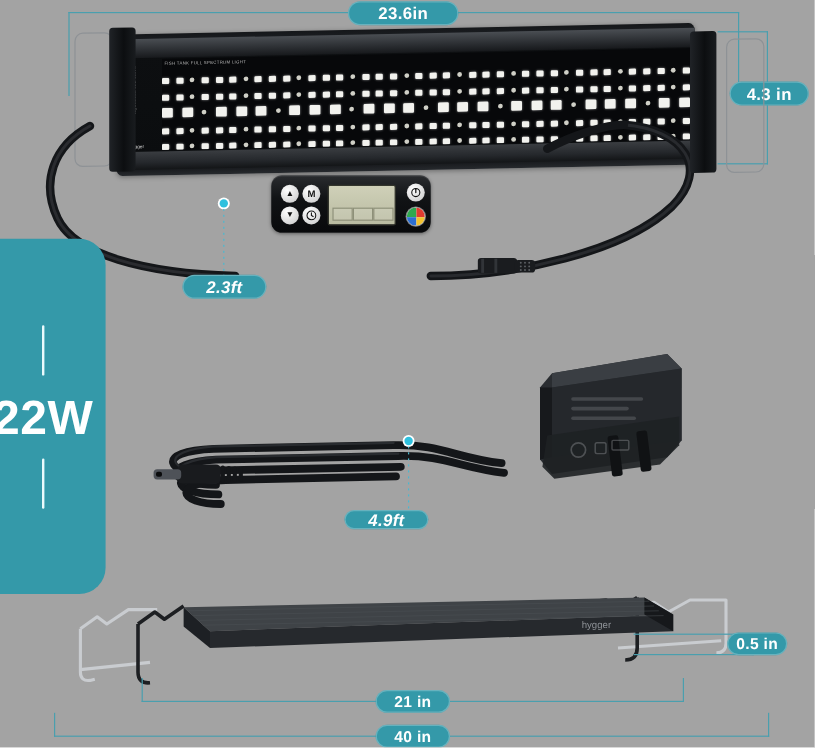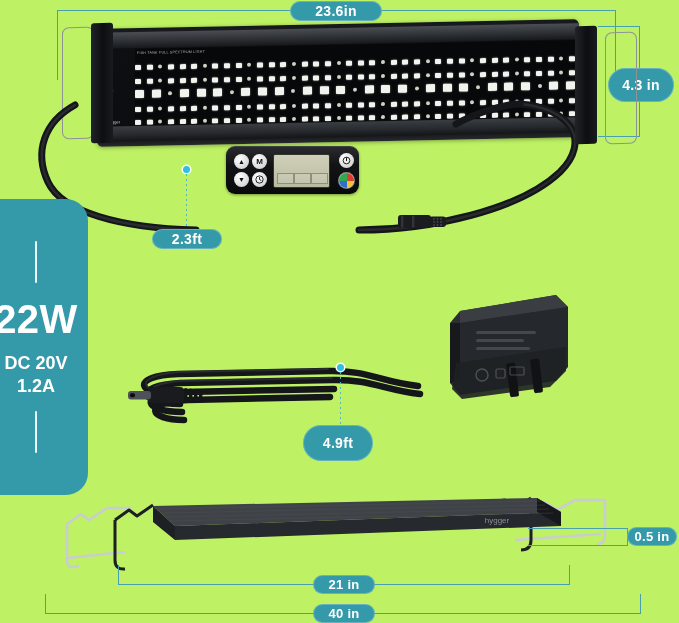--- a/index.html
+++ b/index.html
@@ -3,21 +3,21 @@
 <meta charset="utf-8">
 <style>
   html,body{margin:0;padding:0;background:#fff;}
   body{
     font-family:"Liberation Sans", sans-serif;
     -webkit-font-smoothing:antialiased;
   }
   #stage{
     position:relative;
     width:679px;height:623px;
-    background:#bef264;
+    background:#a3a3a3;
     overflow:hidden;
   }
   
   .abs{position:absolute;}
   .badge{
     position:absolute;
     background:#3499a9;
     color:#ffffff;
     border-radius:999px;
     font-weight:bold;
@@ -171,21 +171,21 @@
 <div id="stage">
 
   <div class="dimline v" style="left:57px;top:10px;height:70px;"></div>
   <div class="dimline v" style="left:615px;top:10px;height:70px;"></div>
   <div class="dimline h" style="left:57px;top:10px;width:559px;"></div>
   <div class="badge" style="left:290px;top:1px;width:92px;height:20px;font-size:14px;">23.6in</div>
 
   <div class="dimline h" style="left:598px;top:26px;width:42px;"></div>
   <div class="dimline h" style="left:598px;top:136px;width:42px;"></div>
   <div class="dimline v" style="left:639px;top:26px;height:111px;"></div>
-  <div class="badge" style="left:608px;top:68px;width:66px;height:34px;font-size:14px;">4.3 in</div>
+  <div class="badge" style="left:608px;top:68px;width:66px;height:20px;font-size:14px;">4.3 in</div>
 
   <div id="ledbar-wrap">
 
     <div class="tbracket left"></div>
     <div class="tbracket right"></div>
 
     <div class="bar-body">
       <div class="bar-top-rail"></div>
       <div class="bar-bot-rail"></div>
 
@@ -640,29 +640,25 @@
         <circle cx="39.5" cy="10" r=".8"></circle>
         <circle cx="43" cy="10" r=".8"></circle>
       <circle cx="36" cy="13" r=".8"></circle>
         <circle cx="39.5" cy="13" r=".8"></circle>
         <circle cx="43" cy="13" r=".8"></circle>
     </g>
   </svg>
 
   <div class="dot" style="left:183px;top:166px;"></div>
   <div class="dotline" style="left:186px;top:174px;height:56px;"></div>
-  <div class="badge" style="left:152px;top:229px;width:70px;height:20px;font-size:14px;">2.3ft</div>
+  <div class="badge" style="left:152px;top:229px;width:70px;height:20px;font-size:14px;font-style:italic;">2.3ft</div>
 
   <div id="info-panel">
     <div class="rule"></div>
     <div id="watt">22W</div>
-    <div id="volt">
-      <div>DC 20V</div>
-      <div>1.2A</div>
-    </div>
     <div class="rule"></div>
   </div>
 
   <svg class="abs" style="left:118px;top:330px;" width="360" height="100" viewBox="0 0 360 100">
     <g fill="none" stroke="#141619" stroke-width="6.5" stroke-linecap="round">
       <path d="M 60 66 C 20 66, 10 46, 60 44 L 210 41 C 250 40, 262 52, 300 56"></path>
       <path d="M 62 74 C 22 74, 14 56, 62 53 L 214 50 C 252 49, 266 60, 302 64"></path>
       <path d="M 64 82 C 26 82, 18 64, 66 62 L 216 59"></path>
       <path d="M 66 90 C 30 90, 24 72, 70 70 L 212 67"></path>
     </g>
@@ -705,21 +701,21 @@
     </g>
     <g opacity=".18" fill="#cfd2d6">
       <rect x="30" y="42" width="60" height="3" rx="1.5"></rect>
       <rect x="30" y="50" width="48" height="3" rx="1.5"></rect>
       <rect x="30" y="58" width="54" height="3" rx="1.5"></rect>
     </g>
   </svg>
 
   <div class="dot" style="left:337px;top:364px;"></div>
   <div class="dotline" style="left:340px;top:372px;height:53px;"></div>
-  <div class="badge" style="left:303px;top:425px;width:70px;height:36px;font-size:14px;">4.9ft</div>
+  <div class="badge" style="left:287px;top:425px;width:70px;height:16px;font-size:14px;font-style:italic;">4.9ft</div>
 
   <svg id="bottom-fixture" viewBox="0 0 600 92">
 
     <g fill="none" stroke="#c9ccd0" stroke-width="2.6" stroke-linejoin="round">
       <path d="M 22 28 L 22 64 Q 22 72 30 71 L 34 70"></path>
       <path d="M 22 28 L 36 18 L 44 24 L 62 12 L 86 12"></path>
       <path d="M 22 62 L 80 56"></path>
       <path d="M 470 8 L 500 6 L 512 14 L 530 4 L 560 4 L 560 40 Q 560 48 552 48"></path>
       <path d="M 470 44 L 556 38"></path>
     </g>
@@ -743,21 +739,21 @@
       <path d="M 120 21 L 504 13"></path>
       <path d="M 124 25 L 508 17"></path>
     </g>
 
     <text x="452" y="27" font-family="Liberation Sans, sans-serif" font-size="8" fill="#8d9196" text-anchor="middle">hygger</text>
   </svg>
 
   <div class="dimline h" style="left:528px;top:528px;width:100px;"></div>
   <div class="dimline h" style="left:528px;top:545px;width:100px;"></div>
   <div class="dimline v" style="left:627px;top:528px;height:18px;"></div>
-  <div class="badge" style="left:627px;top:527px;width:50px;height:19px;font-size:13px;">0.5 in</div>
+  <div class="badge" style="left:606px;top:527px;width:50px;height:19px;font-size:13px;">0.5 in</div>
 
   <div class="dimline v" style="left:118px;top:565px;height:20px;"></div>
   <div class="dimline v" style="left:569px;top:565px;height:20px;"></div>
   <div class="dimline h" style="left:118px;top:584px;width:452px;"></div>
   <div class="badge" style="left:313px;top:575px;width:62px;height:19px;font-size:13px;">21 in</div>
 
   <div class="dimline v" style="left:45px;top:594px;height:20px;"></div>
   <div class="dimline v" style="left:640px;top:594px;height:20px;"></div>
   <div class="dimline h" style="left:45px;top:613px;width:596px;"></div>
   <div class="badge" style="left:313px;top:604px;width:62px;height:19px;font-size:13px;">40 in</div>

